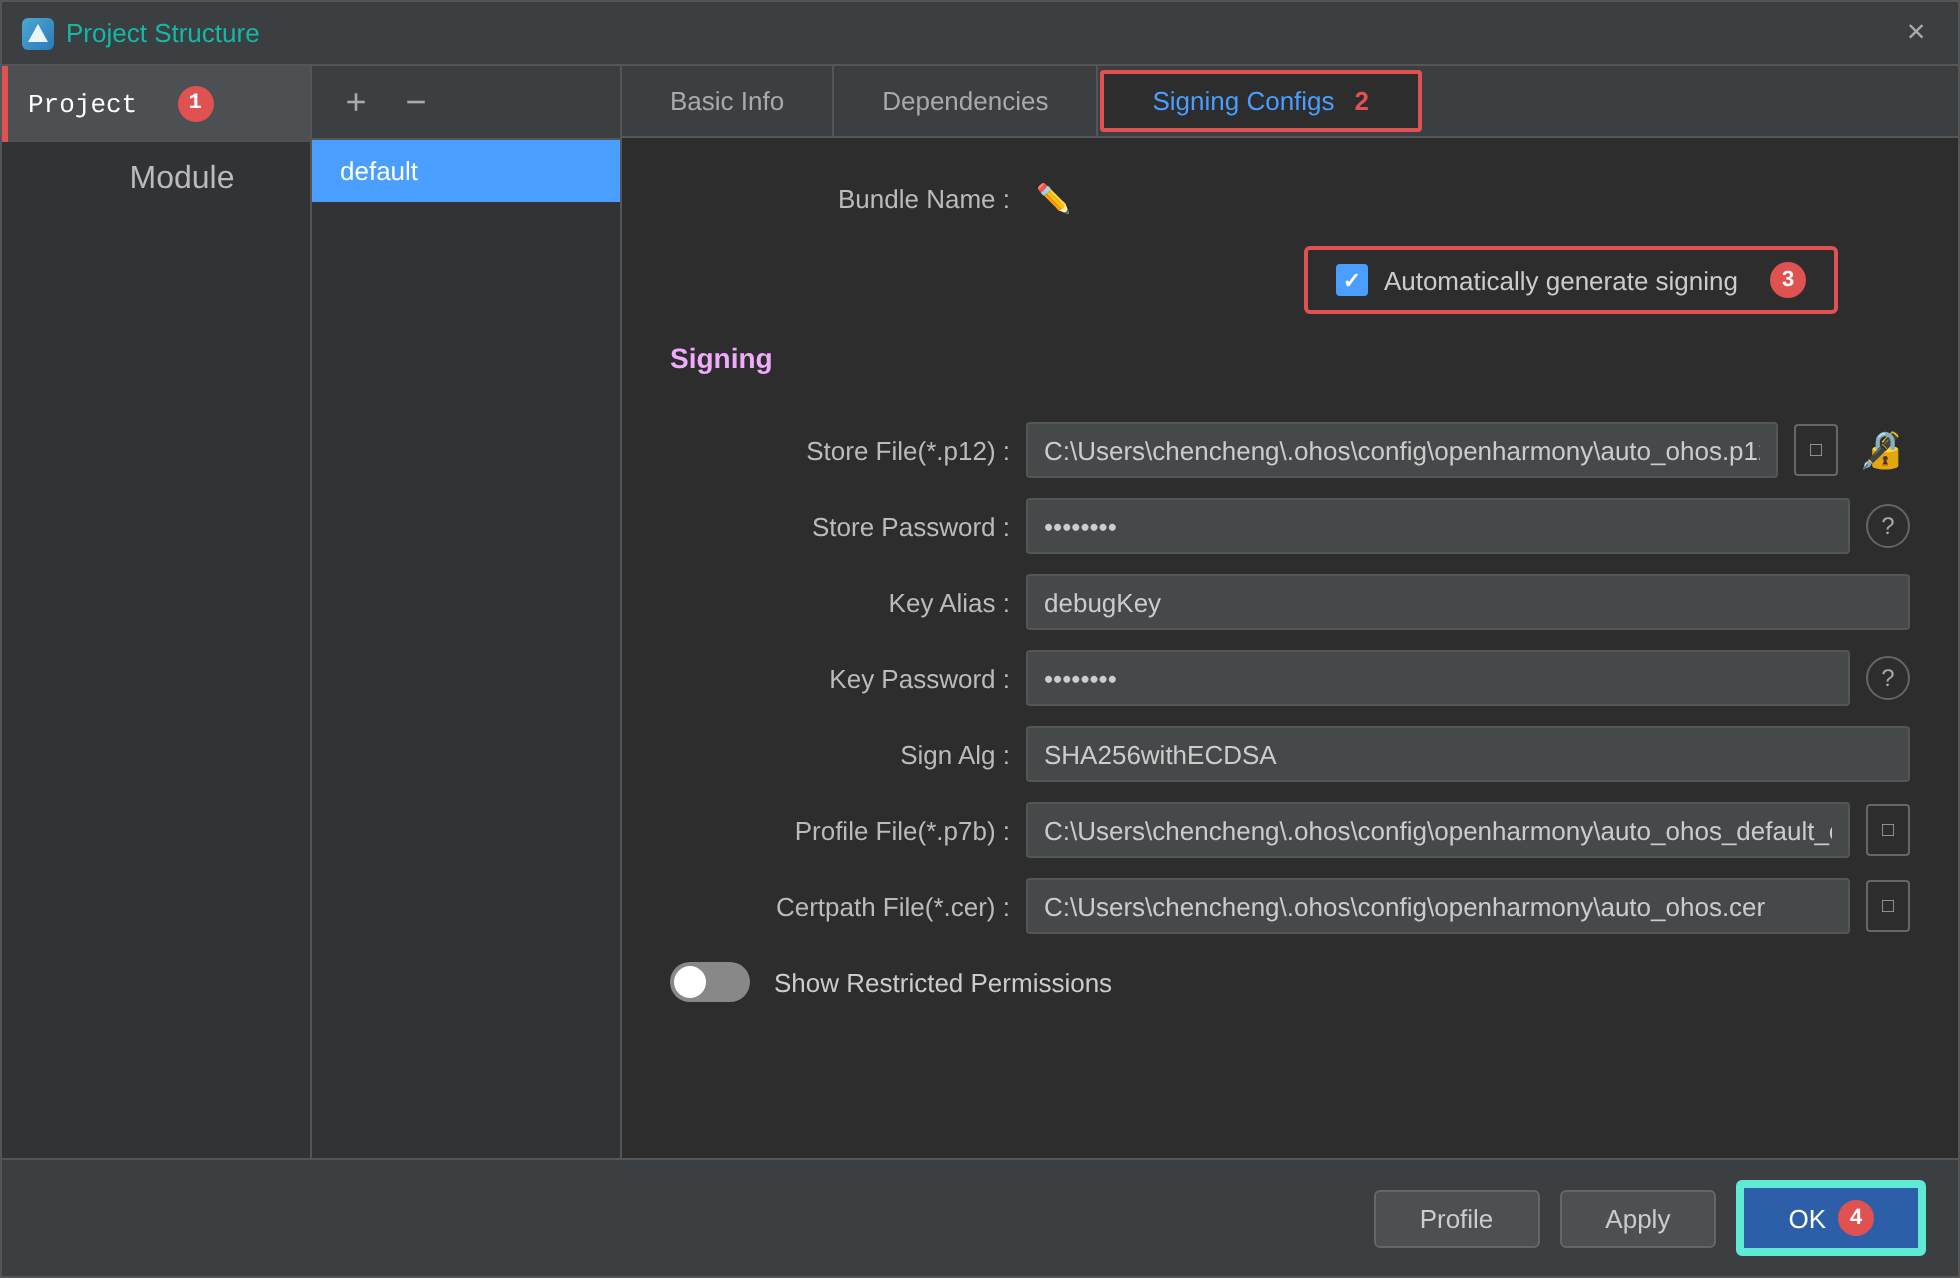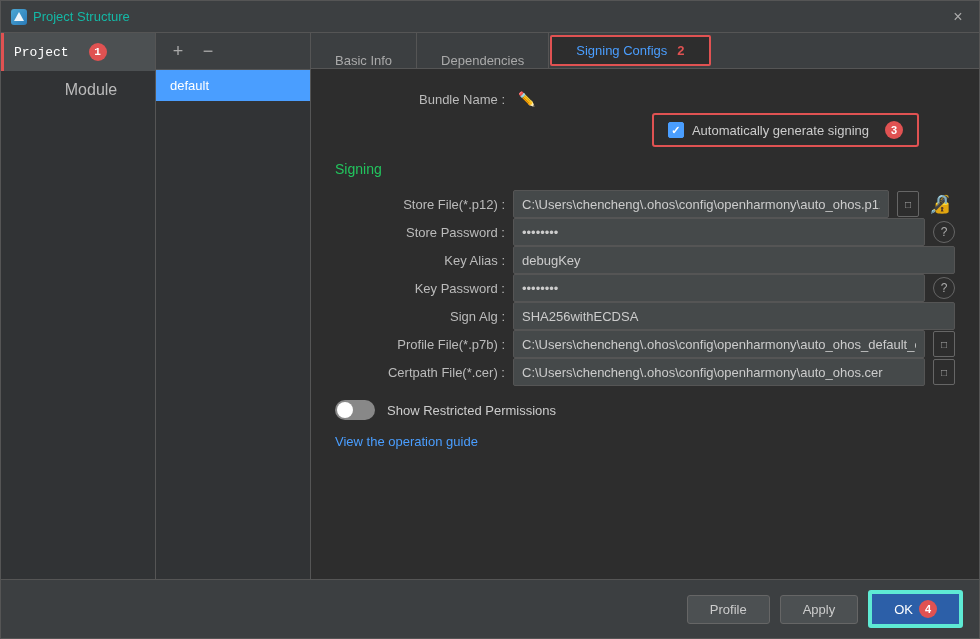--- a/index.html
+++ b/index.html
@@ -80,21 +80,21 @@
       display: flex;
       align-items: stretch;
       border-bottom: 1px solid #555;
       background: #3c3f41;
       flex-shrink: 0;
       height: 36px;
     }
     .tab {
       padding: 0 24px;
       display: flex;
-      align-items: flex-end;
+      align-items: center;
       cursor: pointer;
       color: #aaa;
       font-size: 13px;
       border-right: 1px solid #555;
       position: relative;
     }
     .tab.active-outlined {
       border: 2px solid #e05252;
       color: #4a9eff;
       background: #2d2d2d;
@@ -148,20 +148,21 @@
     .config-item.selected {
       background: #4a9eff;
       color: #fff;
     }
 
     
     .form-section { margin-bottom: 12px; }
     .form-row {
       display: flex;
       align-items: center;
+      margin-bottom: 10px;
       gap: 8px;
     }
     .form-label {
       width: 170px;
       text-align: right;
       color: #bbb;
       font-size: 13px;
       flex-shrink: 0;
     }
     .form-input {
@@ -176,23 +177,23 @@
       outline: none;
     }
     .form-input-icon {
       width: 28px; height: 28px;
       display: flex; align-items: center; justify-content: center;
       color: #888; cursor: pointer; font-size: 14px;
     }
 
     .section-title {
       font-size: 14px;
-      color: #22c55e;
-      font-weight: normal;
-      margin-bottom: 13px;
+      color: #f0abfc;
+      font-weight: bold;
+      margin-bottom: 24px;
       margin-top: 4px;
     }
 
     
     .auto-sign-row {
       display: flex;
       justify-content: flex-end;
       margin-bottom: 14px;
       padding-right: 36px;
     }
@@ -410,23 +411,20 @@
             </div>
           </div>
 
           <div class="toggle-row">
             <div class="toggle">
               <div class="toggle-thumb"></div>
             </div>
             <span>Show Restricted Permissions</span>
           </div>
 
-          <div>
-            <a class="link-text">View the operation guide</a>
-          </div>
         </div>
       </div>
     </div>
   </div>
 
   <div class="footer">
     <button class="btn">Profile</button>
     <button class="btn">Apply</button>
     <button class="btn btn-primary" style="display:flex; align-items:center; gap:6px;">
       <span>OK</span>

